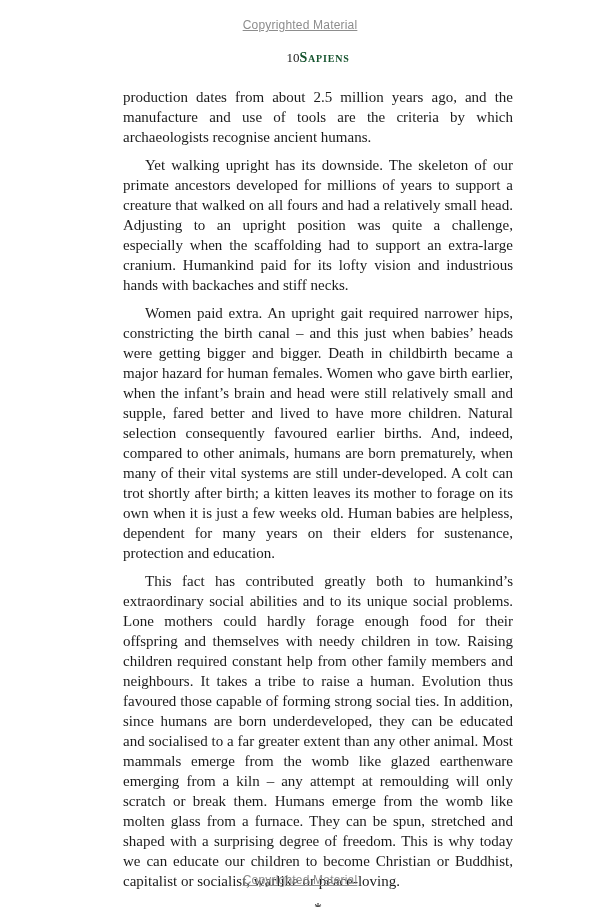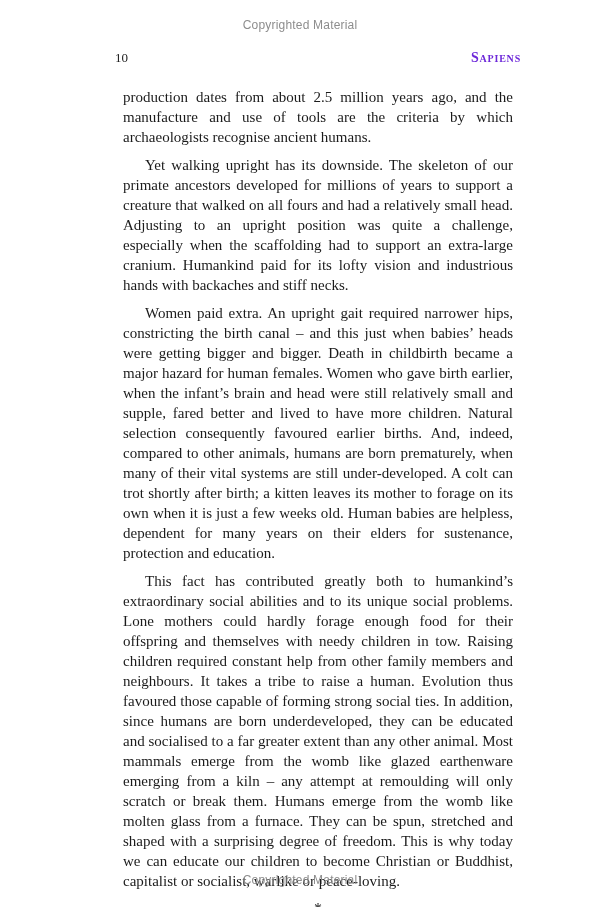--- a/index.html
+++ b/index.html
@@ -18,44 +18,45 @@
   }
   .watermark {
     position: absolute;
     left: 0;
     width: 100%;
     text-align: center;
     font-family: "Liberation Sans", sans-serif;
     font-size: 12px;
     color: #8d8d8d;
     letter-spacing: 0.2px;
+    text-decoration: underline;
   }
   .watermark.top { top: 18px; }
   .watermark.bottom { top: 873px; }
 
   .header {
     position: absolute;
     top: 50px;
     left: 115px;
     width: 406px;
     display: flex;
-    justify-content: space-between;
+    justify-content: center;
     align-items: baseline;
     font-size: 13px;
   }
   .pagenum {
     font-size: 13px;
     color: #222;
   }
   .running-title {
     font-variant: small-caps;
     font-weight: bold;
     letter-spacing: 0.8px;
     font-size: 14px;
-    color: #6d28d9;
+    color: #14532d;
   }
 
   .body-text {
     position: absolute;
     top: 79px;
     left: 115px;
     width: 406px;
     font-size: 15px;
     line-height: 20px;
     text-align: justify;

